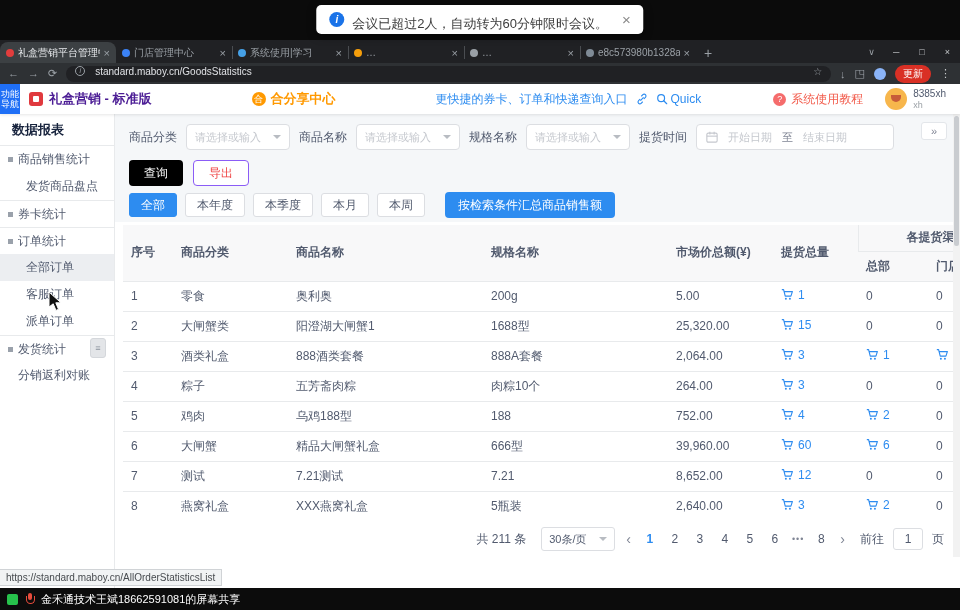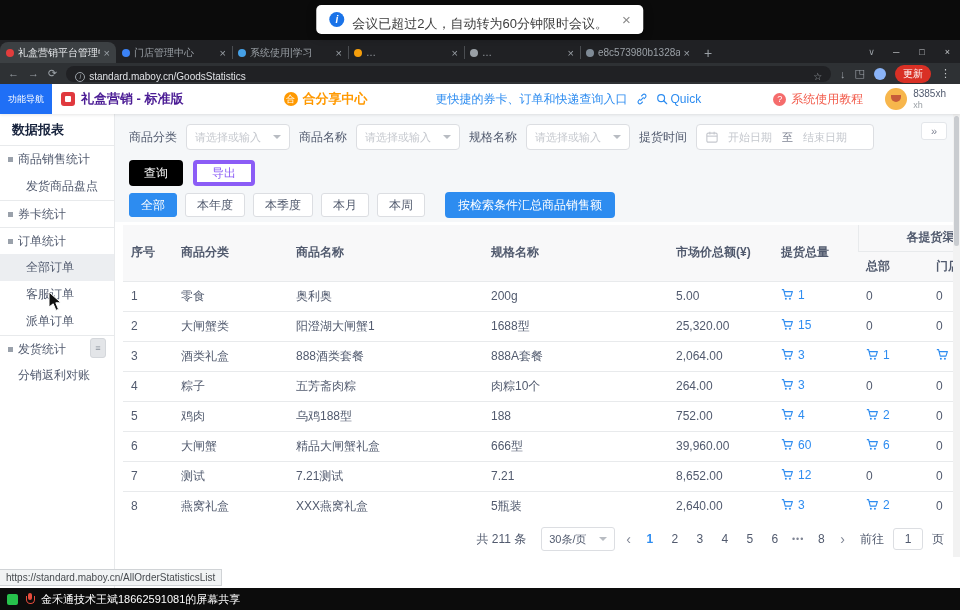--- a/index.html
+++ b/index.html
@@ -25,32 +25,32 @@
 .tab.active .tlabel{color:#e8eaed}
 .tclose{font-size:11px;color:#9aa0a6;flex:none;cursor:pointer}
 .newtab{color:#9aa0a6;font-size:14px;height:21px;display:flex;align-items:center;padding:0 8px;cursor:pointer}
 .strip-right{margin-left:auto;display:flex;align-items:center;height:23px}
 .tabsearch{color:#9aa0a6;font-size:9px;padding:0 8px;cursor:pointer}
 .winctl{color:#c7cacd;font-size:9px;padding:0 10px;height:23px;display:flex;align-items:center;cursor:pointer}
 
 
 .toolbar{position:absolute;top:63px;left:0;right:0;height:21px;background:#2e3134;display:flex;align-items:center;padding:0 8px;gap:9px;z-index:3}
 .nav-ic{color:#9aa0a6;font-size:11px;line-height:1;cursor:pointer}
-.url-pill{flex:1;height:16px;background:#202124;border-radius:8px;display:flex;align-items:flex-end;padding:0 9px;gap:4px;min-width:0}
+.url-pill{flex:1;height:16px;background:#202124;border-radius:8px;display:flex;align-items:flex-start;padding:0 9px;gap:10px;min-width:0}
 .pill-info{width:10px;height:10px;border-radius:50%;border:1px solid #9aa0a6;color:#9aa0a6;font-size:7px;display:flex;align-items:center;justify-content:center;font-style:italic;flex:none}
 .url-text{color:#dfe1e5;font-size:10px;white-space:nowrap;overflow:hidden}
 .pill-star{margin-left:auto;color:#9aa0a6;font-size:10px;cursor:pointer}
 .tb-ic{color:#9aa0a6;font-size:11px;cursor:pointer}
 .tb-avatar{width:12px;height:12px;border-radius:50%;background:#8ab4f8;flex:none;cursor:pointer}
 .update-pill{background:#d93025;color:#fff;font-size:10px;border-radius:9px;padding:2px 8px;white-space:nowrap;cursor:pointer}
 .menu-dots{color:#c7cacd;font-size:11px;letter-spacing:1px;cursor:pointer}
 
 
 .app-header{position:absolute;top:84px;left:0;right:0;height:30px;background:#fff;display:flex;align-items:center;box-shadow:0 1px 3px rgba(0,0,0,.1);z-index:2}
-.navbox{width:52px;height:30px;background:#1f6ff6;color:#fff;font-size:9px;display:flex;flex-direction:row;align-items:center;justify-content:center;line-height:1.15;flex:none;cursor:pointer}
+.navbox{width:20px;height:30px;background:#1f6ff6;color:#fff;font-size:9px;display:flex;flex-direction:column;align-items:center;justify-content:center;line-height:1.15;flex:none;cursor:pointer}
 .app-logo{width:14px;height:14px;background:#e0393e;border-radius:3px;margin-left:9px;flex:none;position:relative}
 .app-logo::after{content:"";position:absolute;left:4px;top:4px;width:6px;height:6px;background:#fff;border-radius:1px}
 .app-title{color:#4c1d95;font-weight:bold;font-size:13px;margin-left:6px;white-space:nowrap}
 .share-center{display:flex;align-items:center;gap:5px;margin-left:100px;cursor:pointer}
 .share-ic{width:14px;height:14px;border-radius:50%;background:#ff9900;color:#fff;font-size:9px;display:flex;align-items:center;justify-content:center}
 .share-label{color:#ff9900;font-weight:bold;font-size:13px;white-space:nowrap}
 .quick-hint{margin-left:auto;color:#2d8cf0;font-size:12px;white-space:nowrap}
 .hdr-ic{margin-left:8px;flex:none;display:flex;align-items:center}
 .quick-label{color:#2d8cf0;font-size:12px;margin-left:3px;white-space:nowrap;cursor:pointer}
 .tutorial{display:flex;align-items:center;gap:5px;margin-left:72px;cursor:pointer}
@@ -78,27 +78,27 @@
 
 
 .main{position:absolute;top:114px;left:115px;right:0;bottom:0;background:#f5f7f9;overflow:hidden}
 .collapse-btn{position:absolute;top:8px;right:13px;width:26px;height:18px;background:#fff;border:1px solid #e3e6ea;border-radius:3px;color:#808695;font-size:11px;display:flex;align-items:center;justify-content:center;cursor:pointer;z-index:2}
 .filter-row{position:absolute;top:10px;left:14px;display:flex;align-items:center;gap:9px;white-space:nowrap}
 .ff,.pp{display:contents}
 .f-label{font-size:12px;color:#515a6e}
 .f-select{width:104px;height:26px;background:#fff;border:1px solid #dcdee2;border-radius:4px;display:flex;align-items:center;justify-content:space-between;padding:0 8px;cursor:pointer}
 .f-ph{font-size:11px;color:#c5c8ce;overflow:hidden}
 .chev{width:0;height:0;border-left:4px solid transparent;border-right:4px solid transparent;border-top:4px solid #b8bcc2;flex:none;margin-left:4px}
-.f-date{width:178px;height:26px;background:#fff;border:1px solid #dcdee2;border-radius:4px;display:flex;align-items:center;gap:10px;padding:0 9px;cursor:pointer}
+.f-date{width:198px;height:26px;background:#fff;border:1px solid #dcdee2;border-radius:4px;display:flex;align-items:center;gap:10px;padding:0 9px;cursor:pointer}
 .date-ph{font-size:11px;color:#c5c8ce}
 .date-to{font-size:11px;color:#808695}
 .action-row{position:absolute;top:46px;left:14px;display:flex;gap:10px}
 .btn{height:26px;padding:0 15px;border-radius:4px;font-size:12px;display:flex;align-items:center;cursor:pointer;border:none;font-family:inherit}
 .btn.primary{background:#000000;color:#fff}
-.btn.export{background:#fff;border:4px solid #8b5cf6;color:#8b5cf6}
+.btn.export{background:#fff;border:1px solid #8b5cf6;color:#ef4444}
 .tabs-row{position:absolute;top:78px;left:14px;display:flex;gap:8px;align-items:center}
 .ptab{height:24px;padding:0 11px;border-radius:3px;font-size:12px;display:flex;align-items:center;background:#fff;border:1px solid #dcdee2;color:#515a6e;cursor:pointer;white-space:nowrap}
 .ptab.active{background:#2d8cf0;border-color:#2d8cf0;color:#fff}
 .summary-btn{height:26px;padding:0 13px;background:#2d8cf0;color:#fff;border-radius:4px;font-size:12px;display:flex;align-items:center;margin-left:12px;cursor:pointer;white-space:nowrap}
 .panel{position:absolute;top:108px;left:0;right:0;bottom:0;background:#fff}
 .table-wrap{position:absolute;top:3px;left:8px;right:7px;height:290px;overflow:hidden}
 table{border-collapse:collapse;table-layout:fixed;width:890px}
 th,td{border-bottom:1px solid #e8eaec;font-size:12px;color:#515a6e;text-align:left;padding:0 8px;white-space:nowrap;overflow:hidden}
 thead th{background:#f8f8f9;font-weight:600}
 .group-th{height:26px;border-left:1px solid #e8eaec;padding-left:48px;font-weight:600}

